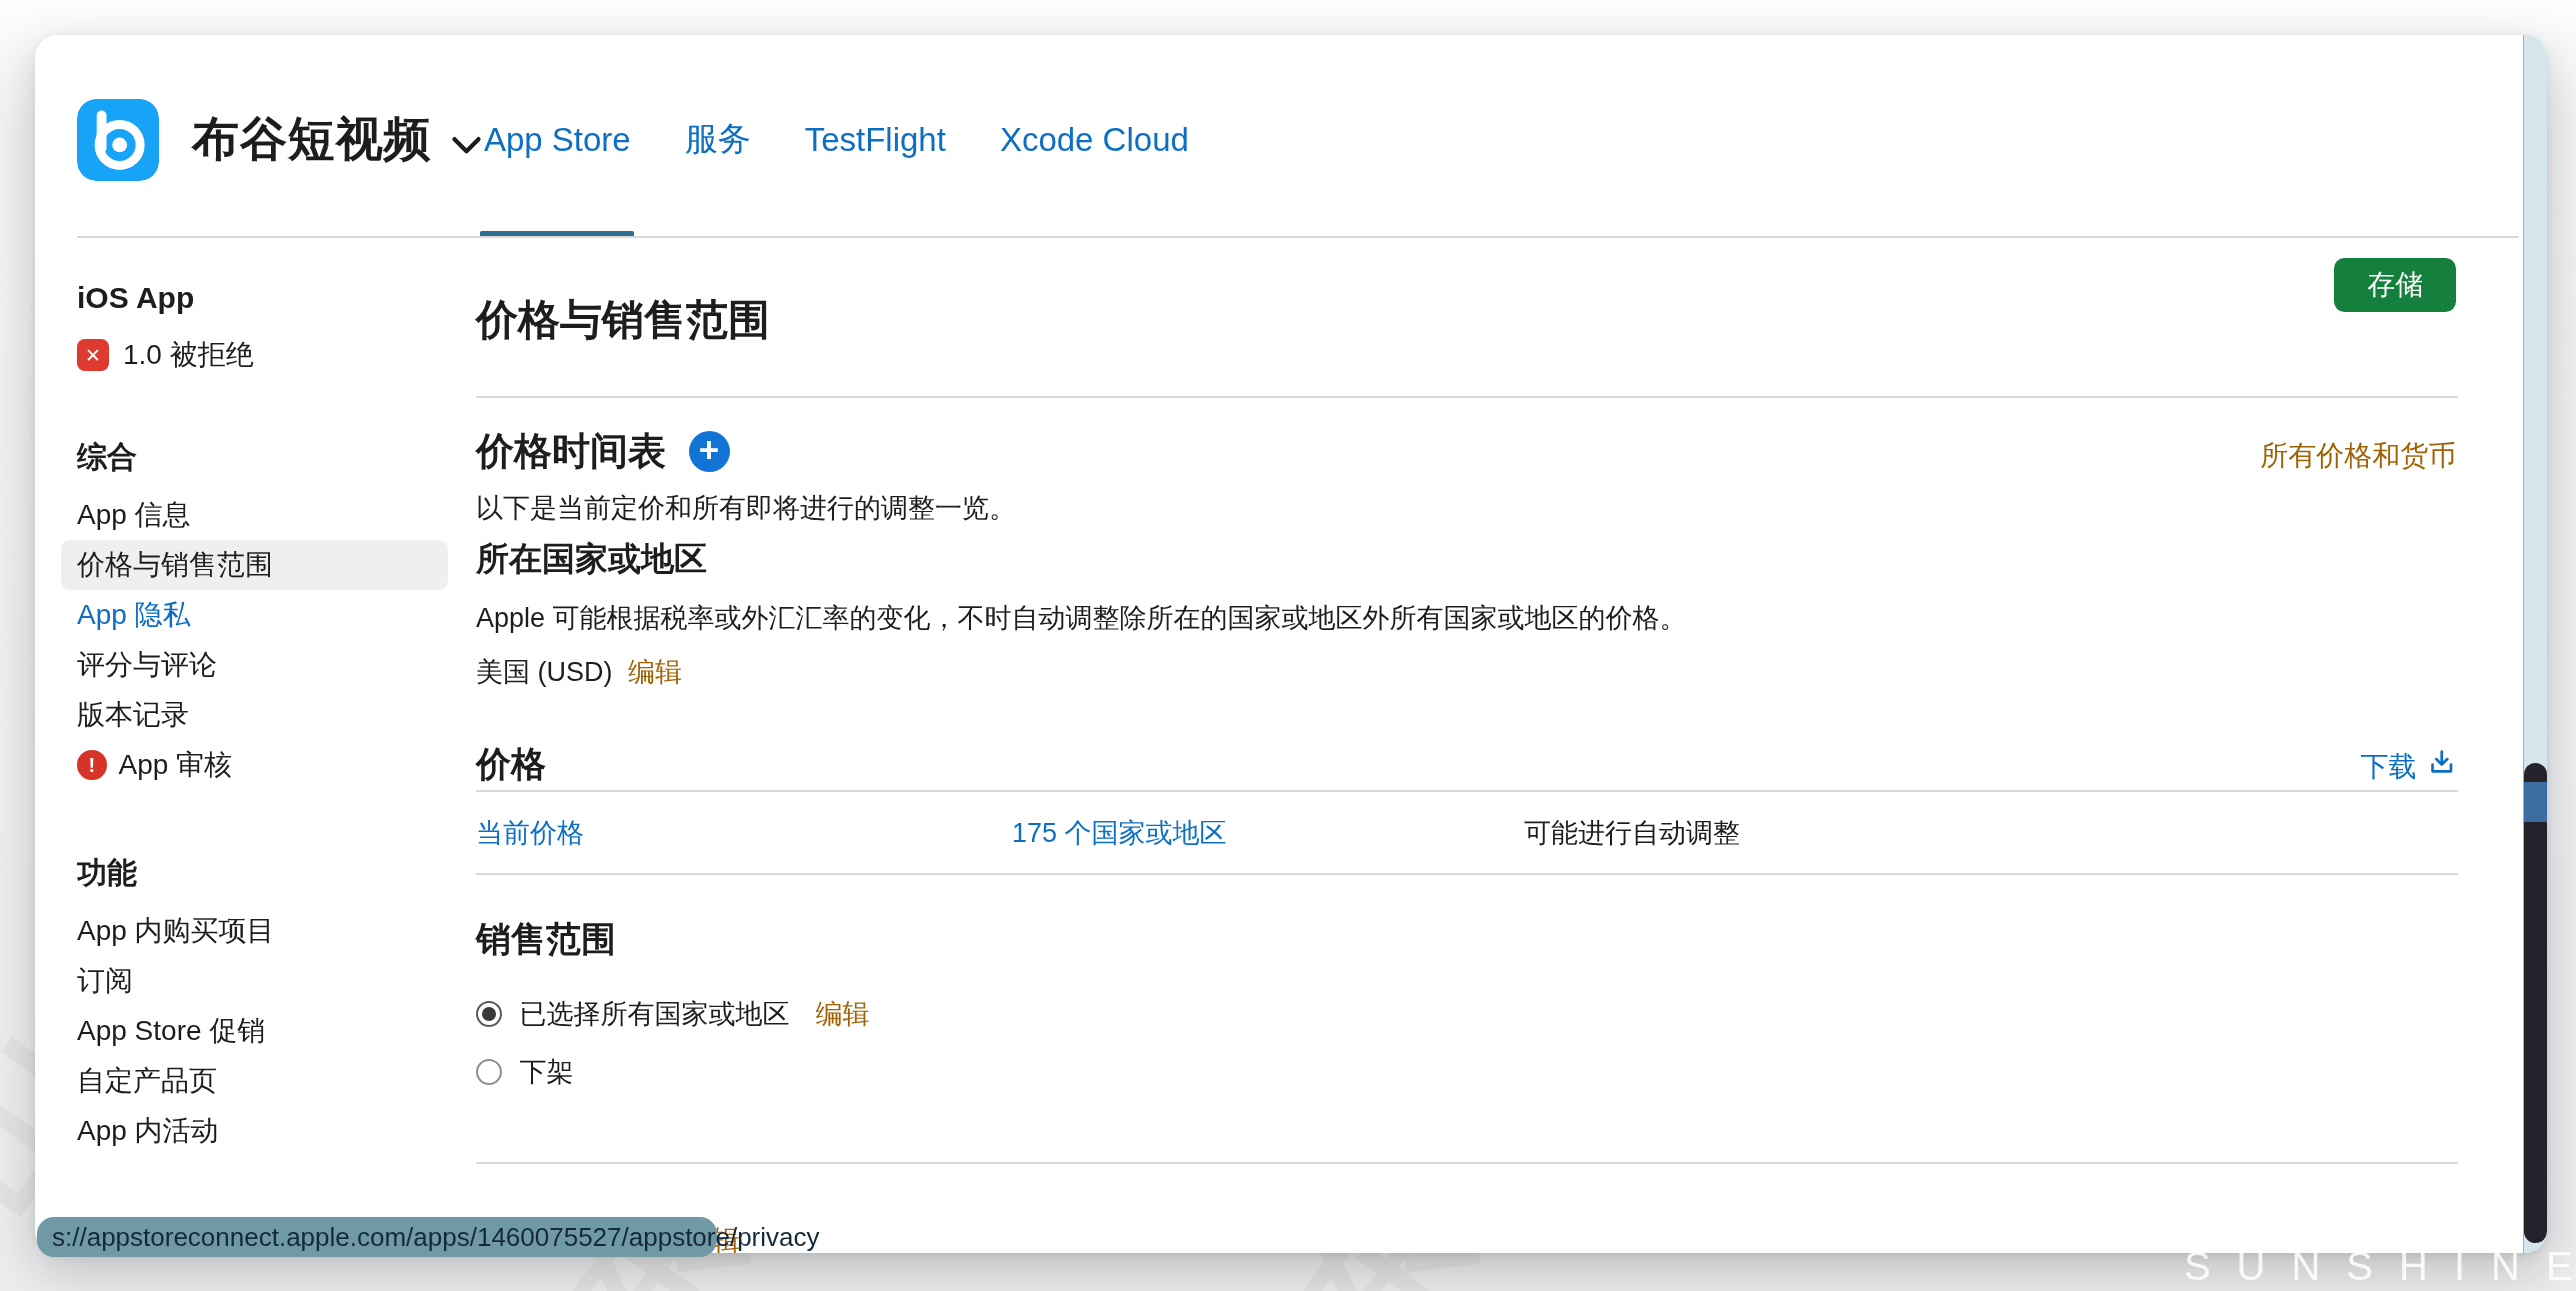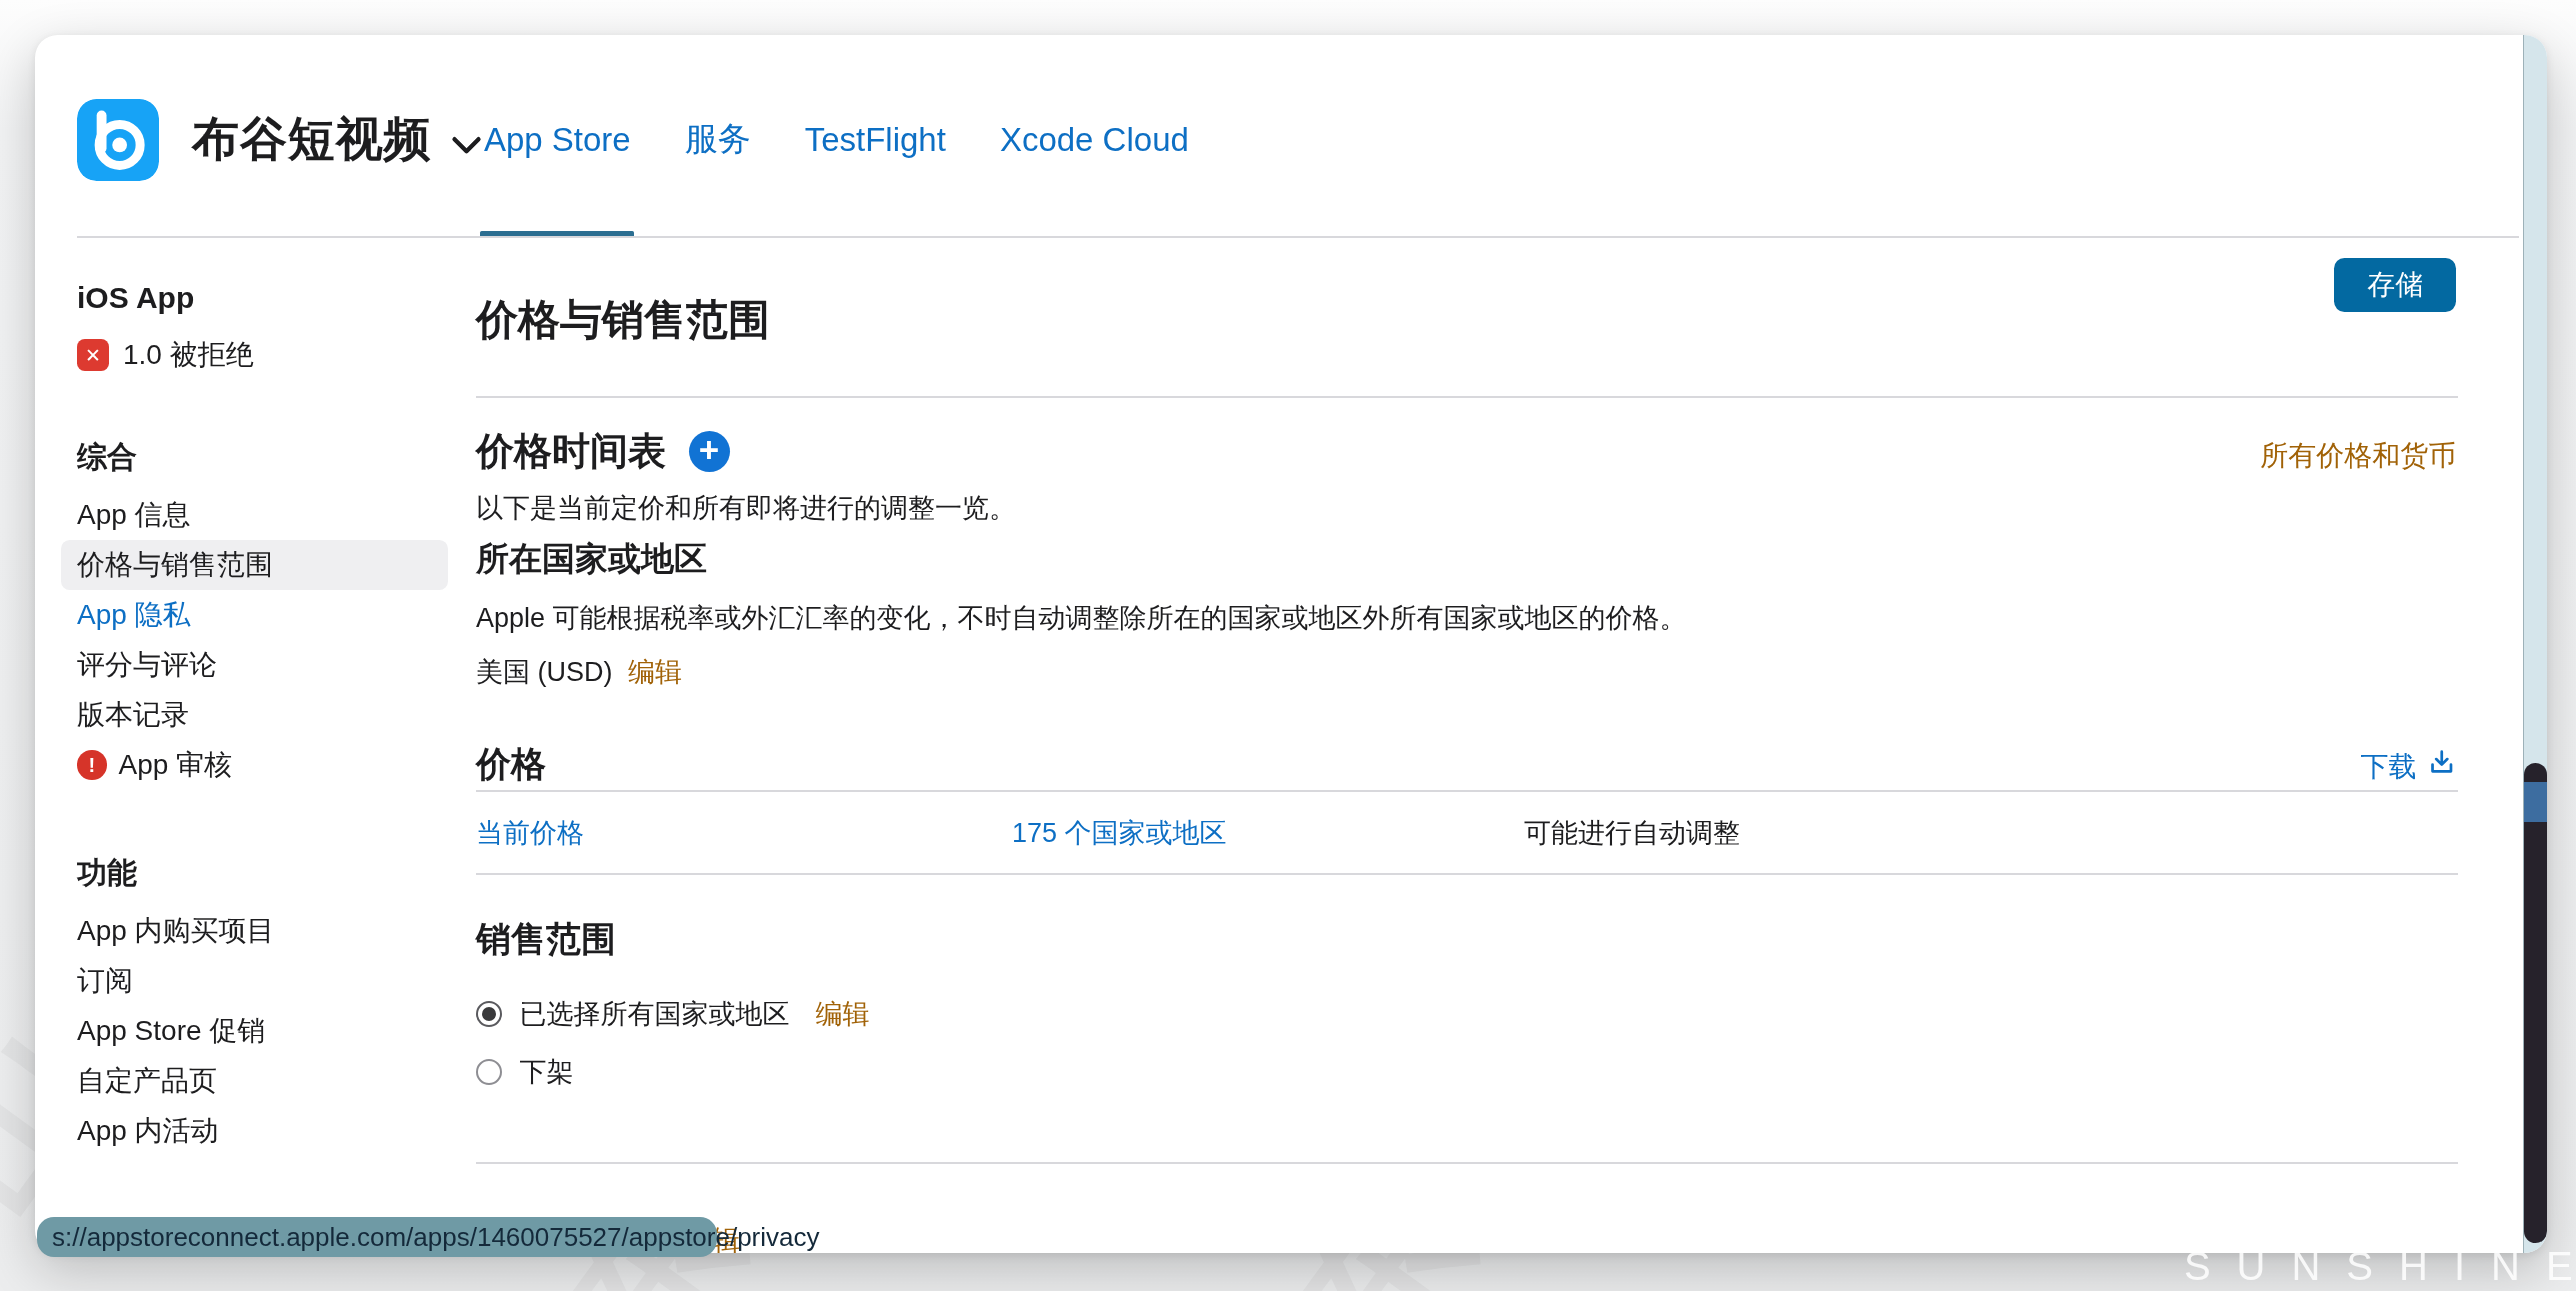--- a/index.html
+++ b/index.html
@@ -58,21 +58,21 @@
   .sb-item { height:50px; display:flex; align-items:center; gap:12px;
     padding-left:15.6px; margin-left:-15.6px; width:387px; border-radius:8.7px; color:#1d1d1f; cursor:pointer; }
   .sb-item.selected { background:#efeff1; }
   .sb-item.linkblue { color:#0d6fc4; }
   .alert-circle { width:29.5px; height:29.5px; border-radius:50%; background:#d63429; color:#fff;
     display:flex; align-items:center; justify-content:center; font-size:20px; font-weight:700; flex:0 0 auto; }
 
   
   .main { position:absolute; left:441px; top:0; width:1982px; height:100%; }
   .page-title { position:absolute; left:0; top:257px; font-size:42px; font-weight:700; }
-  .save-btn { position:absolute; right:1.7px; top:223px; width:122px; height:54px; background:#0369a1;
+  .save-btn { position:absolute; right:1.7px; top:223px; width:122px; height:54px; background:#15803d;
     border:none; border-radius:10.4px; color:#ffffff; font-size:28px; cursor:default;
     font-family:inherit; }
   .rule { position:absolute; left:0; right:0; height:1.7px; background:#d8d8dc; }
   .r1 { top:361px; } .r2 { top:755px; } .r3 { top:838px; } .r4 { top:1127px; }
 
   .sched-head { position:absolute; left:0; top:391px; display:flex; align-items:center; gap:22.6px; }
   .sched-title { font-size:38px; font-weight:700; }
   .plus-btn { width:41px; height:41px; border-radius:50%; background:#1173d4; color:#fff;
     display:flex; align-items:center; justify-content:center; font-size:35px; font-weight:600;
     line-height:1; cursor:pointer; padding-bottom:3.5px; }

